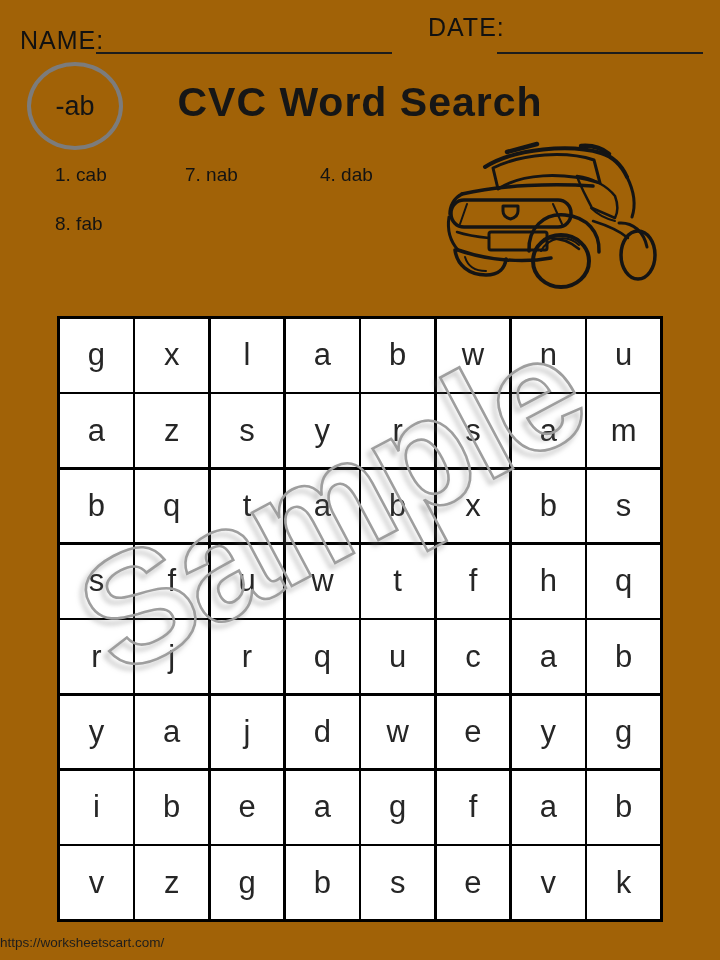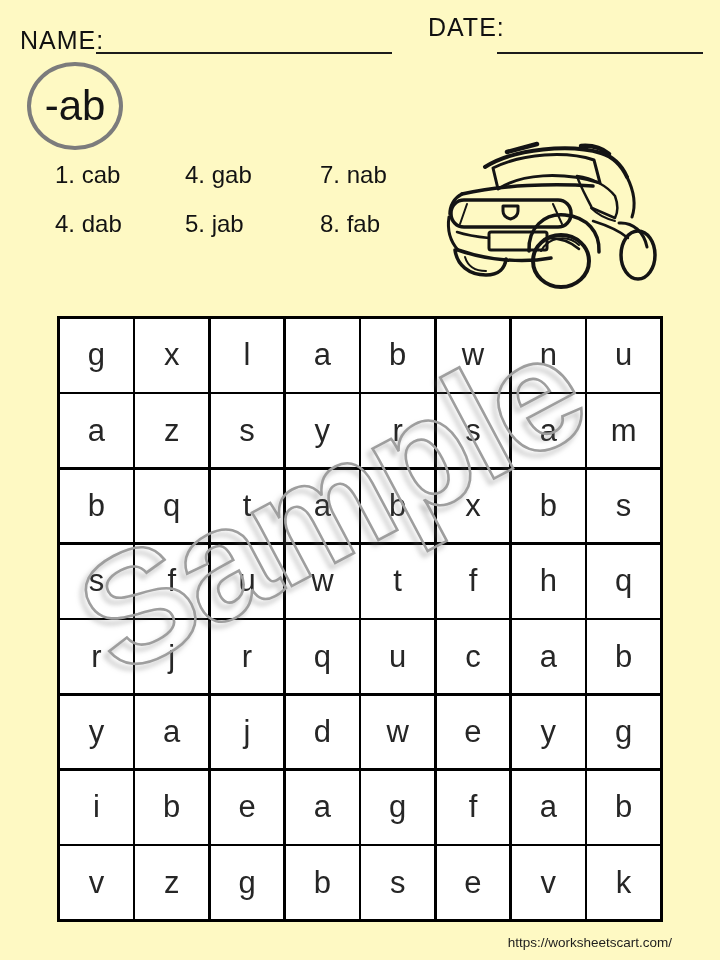--- a/index.html
+++ b/index.html
@@ -1,42 +1,42 @@
 <!DOCTYPE html>
 <html><head>
 <meta charset="utf-8">
 <style>
   html,body{margin:0;padding:0;background:#ffffff;}
   .page{
-    position:relative;width:720px;height:960px;background:#fef9c3;overflow:hidden;
+    position:relative;width:720px;height:960px;background:#a16207;overflow:hidden;
     font-family:"Liberation Sans", sans-serif;color:#111;
   }
   
   .hdr-label{position:absolute;font-size:25px;letter-spacing:1px;color:#111;font-weight:500;}
   #name-label{left:20px;top:26px;}
   #date-label{left:428px;top:13px;}
   .write-line{position:absolute;top:52px;border-top:2.5px solid #1c1c1c;height:0;}
   #name-line{left:96px;width:296px;}
   #date-line{left:497px;width:206px;}
   
   .badge{
     position:absolute;left:27px;top:62px;width:96px;height:88px;border:4px solid #7c7c7c;
     border-radius:50%;display:flex;align-items:center;justify-content:center;
-    font-size:42px;color:#141414;box-sizing:border-box;
+    font-size:27px;color:#141414;box-sizing:border-box;
   }
   
   .title{
     position:absolute;left:0;top:79px;width:720px;text-align:center;
     font-size:41px;font-weight:700;letter-spacing:1px;color:#161616;
   }
   
   .word-list{
     position:absolute;left:55px;top:150px;
     display:grid;grid-template-columns:130px 135px 130px;grid-auto-rows:49px;
-    font-size:24px;color:#131313;align-items:center;
+    font-size:19px;color:#131313;align-items:center;
   }
   
   .car{position:absolute;left:441px;top:137px;}
   
   .letter-grid{
     position:absolute;left:57px;top:316px;width:606px;height:606px;box-sizing:border-box;
     background:#000;padding:3px;display:grid;
     grid-template-columns:repeat(8,1fr);grid-template-rows:repeat(8,1fr);gap:2.5px;
   }
   .cell{
@@ -45,45 +45,44 @@
   }
   
   .watermark{position:absolute;left:0;top:0;pointer-events:none;z-index:6;}
   .watermark text{
     font-family:"Liberation Sans", sans-serif;font-weight:bold;font-size:158px;letter-spacing:-4px;
     fill:none;stroke:#9e9e9e;stroke-width:2.6px;
   }
   .wm-shadow{filter:drop-shadow(-4px 5px 2.5px rgba(110,110,110,0.5));}
   
   .footer{
-    position:absolute;left:0;bottom:10px;width:672px;text-align:right;
+    position:absolute;left:0;bottom:10px;width:672px;text-align:left;
     font-size:13.5px;color:#1d1d1d;
   }
 </style>
 </head>
 <body>
 
 <div class="page">
 
   <div class="hdr-label" id="name-label">NAME:</div>
   <div class="write-line" id="name-line"></div>
   <div class="hdr-label" id="date-label">DATE:</div>
   <div class="write-line" id="date-line"></div>
 
   <div class="badge">
     <span>-ab</span>
   </div>
 
+  <div class="title">CVC Word Search</div>
 
   <div class="word-list">
       <div>1. cab</div>
-      <div>4. gab</div>
       <div>7. nab</div>
       <div>4. dab</div>
-      <div>5. jab</div>
       <div>8. fab</div>
     </div>
 
   <svg class="car" width="228" height="154" viewBox="0 0 228 154" fill="none" stroke="#141414" stroke-linecap="round" stroke-linejoin="round">
 
     <path d="M 66 15 L 96 7" stroke-width="4.5"></path>
     <path d="M 140 9 C 152 8, 162 12, 168 17" stroke-width="4.5"></path>
 
     <path d="M 44 30 C 74 11, 130 7, 160 16 C 173 20, 181 29, 186 40" stroke-width="4"></path>
     <path d="M 186 40 C 193 54, 195 68, 191 80" stroke-width="3"></path>

